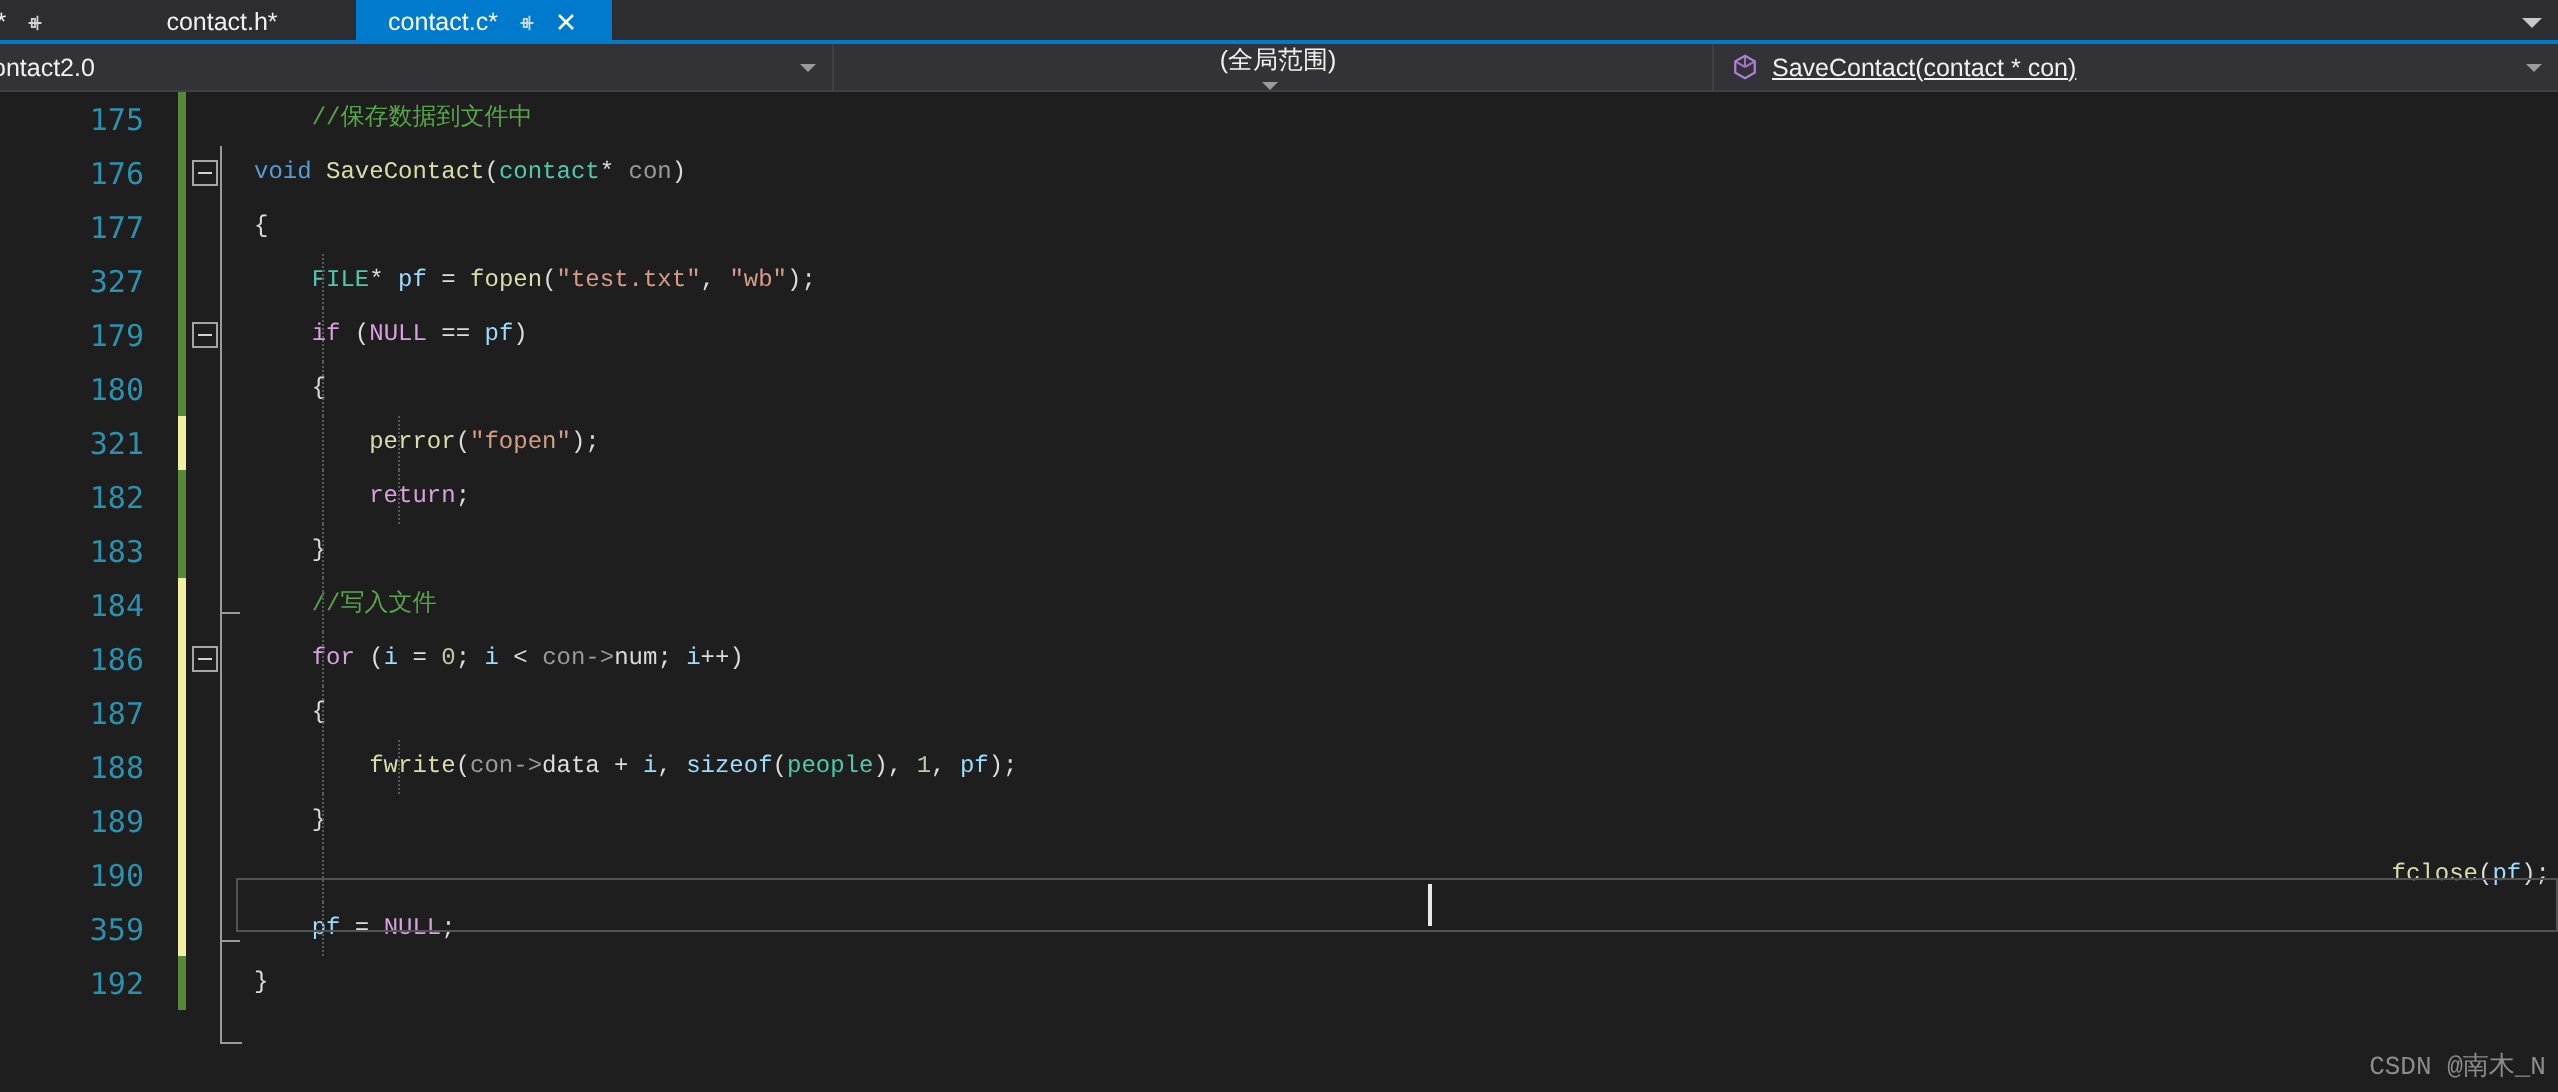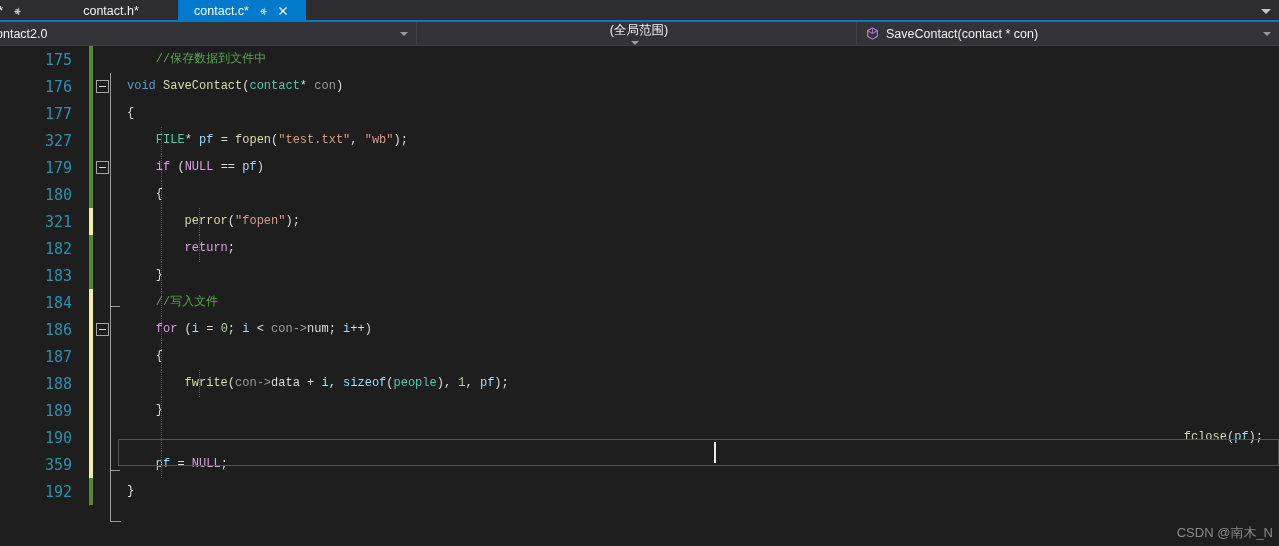--- a/index.html
+++ b/index.html
@@ -109,42 +109,42 @@
   .nav-combo .nav-text {
     flex: 1 1 auto;
     padding-left: 6px;
     white-space: nowrap;
     overflow: hidden;
   }
   .nav-combo.first { width: 412px; }
   .nav-combo.first .nav-text { padding-left: 0; margin-left: -4px; }
   .nav-combo.second { width: 435px; flex-direction: column; }
   .nav-combo.second .nav-text { padding-left: 9px; }
-  .nav-combo.third { flex: 1 1 auto; border-right: none; }
+  .nav-combo.third { flex: 1 1 auto; border-right: none; text-decoration: underline; }
   .nav-combo .nav-caret-wrap {
     width: 16px; display:flex; align-items:center; justify-content:center;
     flex: 0 0 auto;
   }
   .member-icon {
     width: 15px; height: 15px;
     margin-left: 8px; margin-right: 4px;
     flex: 0 0 auto;
   }
   .member-icon svg { display: block; }
 
   
   .editor {
     flex: 1 1 auto;
     position: relative;
     background: #1e1e1e;
     overflow: hidden;
   }
   .code-rows {
     position: absolute;
-    top: 0; left: 0; right: 16px;
+    top: 0; left: 0; right: 4px;
     font-family: "DejaVu Sans Mono", "Liberation Mono", monospace;
     font-size: 15.5px;
   }
   .row {
     height: 27px;
     display: flex;
     align-items: center;
     position: relative;
   }
   .lineno {
@@ -249,21 +249,21 @@
     position: absolute;
     width: 2px;
     background: #e8e8e8;
   }
 
   .watermark {
     position: absolute;
     right: 6px; bottom: 4px;
     color: #8c8c8c;
     font-size: 13px;
-    font-family: Liberation Sans, sans-serif;
+    font-family: Liberation Mono, monospace;
     user-select: none;
   }
 </style>
 </head>
 <body>
 
 <div id="app">
 
   <div class="tabstrip">
     <div id="tabs-host" style="display:flex;align-items:stretch;">

